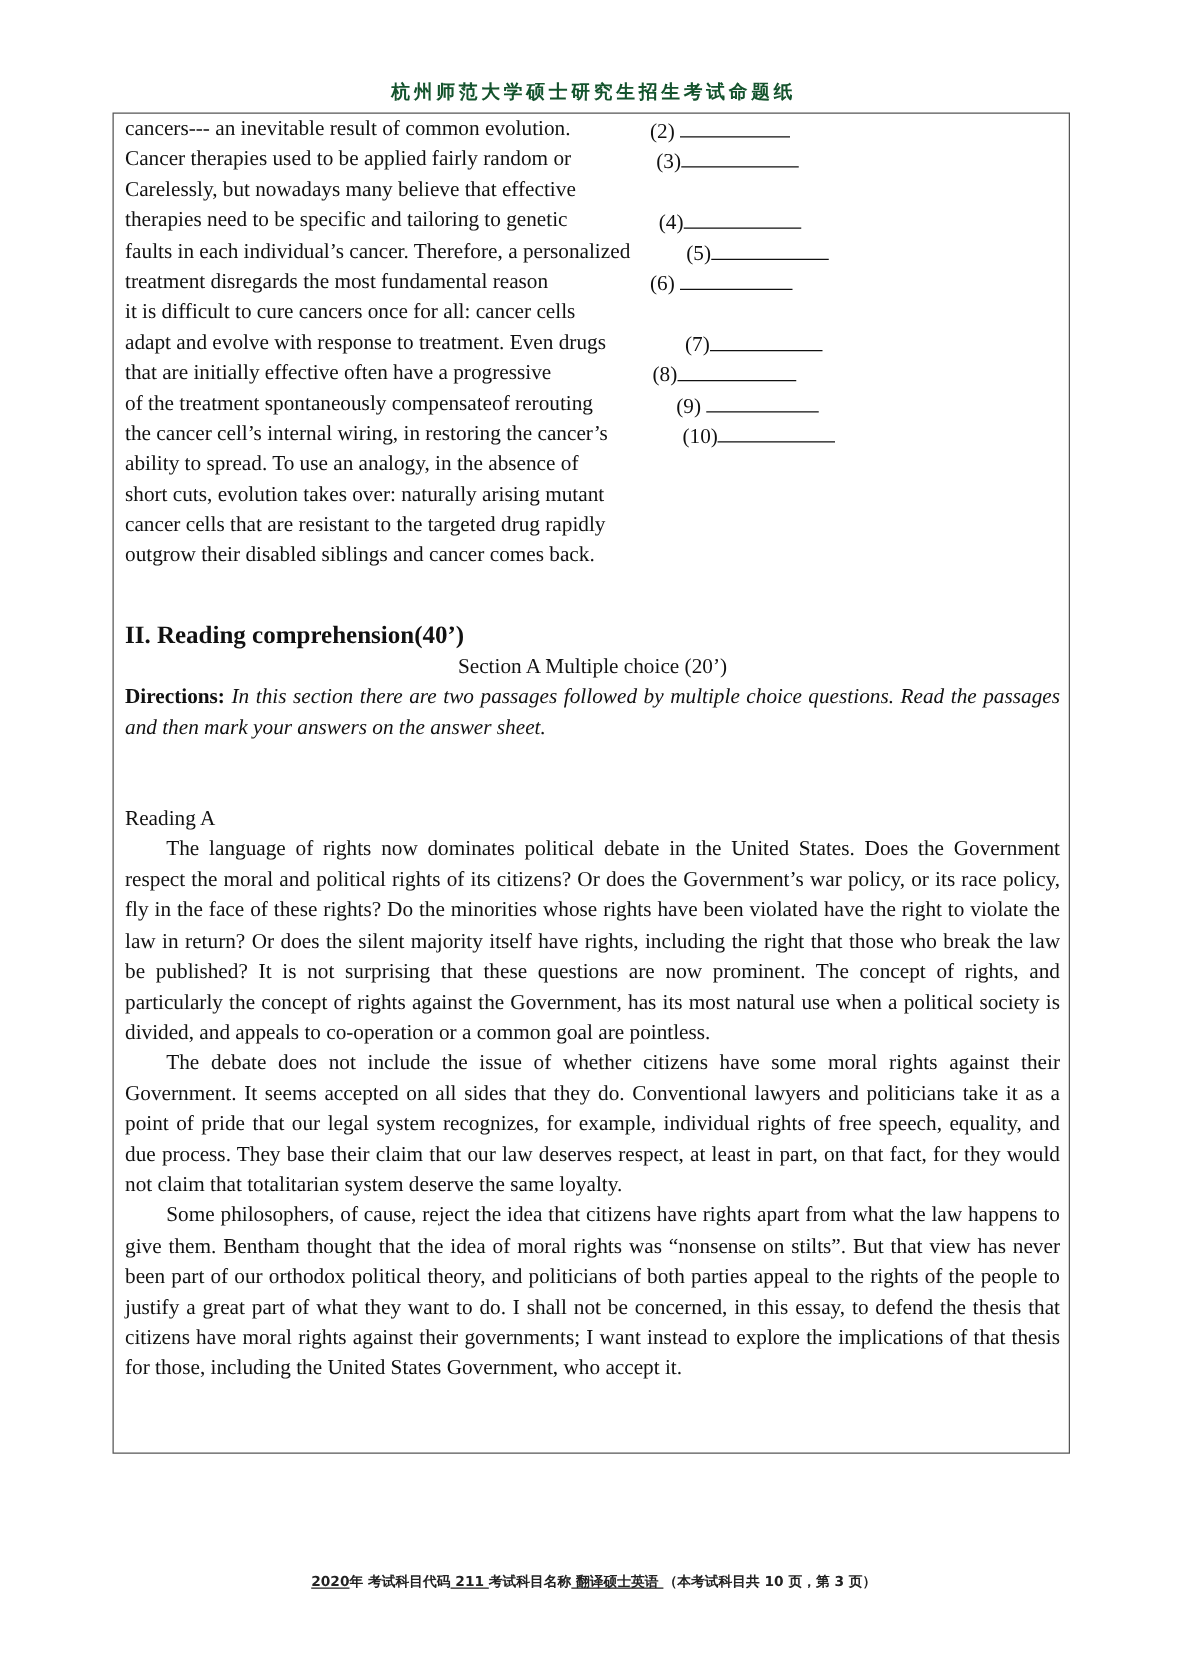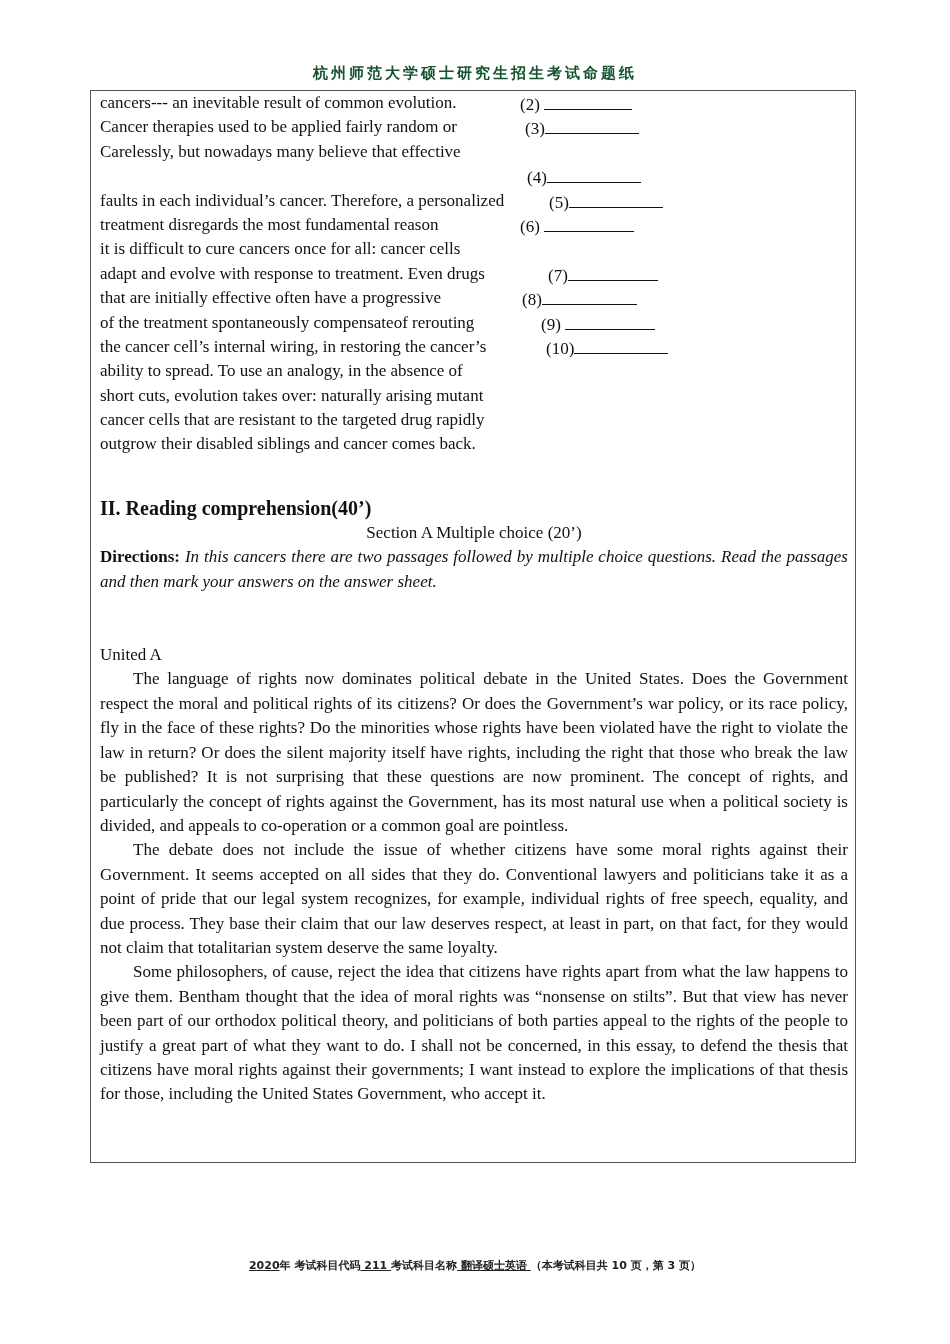--- a/index.html
+++ b/index.html
@@ -42,20 +42,21 @@
           <span class="cloze-blank" style="left: 420px;"><span class="blank-num" style="white-space: pre;">(2) </span><span class="blank-line" style="width: 88px;"></span></span>
         </div>
         <div class="cloze-line">
           <span class="cloze-text">Cancer therapies used to be applied fairly random or</span>
           <span class="cloze-blank" style="left: 425px;"><span class="blank-num" style="white-space: pre;">(3)</span><span class="blank-line" style="width: 94px;"></span></span>
         </div>
         <div class="cloze-line">
           <span class="cloze-text">Carelessly, but nowadays many believe that effective</span>
         </div>
         <div class="cloze-line">
+          <span class="cloze-text">therapies need to be specific and tailoring to genetic</span>
           <span class="cloze-blank" style="left: 427px;"><span class="blank-num" style="white-space: pre;">(4)</span><span class="blank-line" style="width: 94px;"></span></span>
         </div>
         <div class="cloze-line">
           <span class="cloze-text">faults in each individual’s cancer. Therefore, a personalized</span>
           <span class="cloze-blank" style="left: 449px;"><span class="blank-num" style="white-space: pre;">(5)</span><span class="blank-line" style="width: 94px;"></span></span>
         </div>
         <div class="cloze-line">
           <span class="cloze-text">treatment disregards the most fundamental reason</span>
           <span class="cloze-blank" style="left: 420px;"><span class="blank-num" style="white-space: pre;">(6) </span><span class="blank-line" style="width: 90px;"></span></span>
         </div>
@@ -90,24 +91,24 @@
         <div class="cloze-line">
           <span class="cloze-text">outgrow their disabled siblings and cancer comes back.</span>
         </div>
       </div>
 
     <div class="spacer"></div>
 
     <div class="section-title">II. Reading comprehension(40’)</div>
     <div class="subsection-title">Section A Multiple choice (20’)</div>
     <div class="directions">
-      <b>Directions:</b><i> In this cancers there are two passages followed by multiple choice questions. Read the passages and then mark your answers on the answer sheet.</i>
+      <b>Directions:</b><i> In this section there are two passages followed by multiple choice questions. Read the passages and then mark your answers on the answer sheet.</i>
     </div>
 
-    <div class="passage-label">United A</div>
+    <div class="passage-label">Reading A</div>
     <div class="para">The language of rights now dominates political debate in the United States. Does the Government respect the moral and political rights of its citizens? Or does the Government’s war policy, or its race policy, fly in the face of these rights? Do the minorities whose rights have been violated have the right to violate the law in return? Or does the silent majority itself have rights, including the right that those who break the law be published? It is not surprising that these questions are now prominent. The concept of rights, and particularly the concept of rights against the Government, has its most natural use when a political society is divided, and appeals to co-operation or a common goal are pointless.</div>
     <div class="para">The debate does not include the issue of whether citizens have some moral rights against their Government. It seems accepted on all sides that they do. Conventional lawyers and politicians take it as a point of pride that our legal system recognizes, for example, individual rights of free speech, equality, and due process. They base their claim that our law deserves respect, at least in part, on that fact, for they would not claim that totalitarian system deserve the same loyalty.</div>
     <div class="para">Some philosophers, of cause, reject the idea that citizens have rights apart from what the law happens to give them. Bentham thought that the idea of moral rights was “nonsense on stilts”. But that view has never been part of our orthodox political theory, and politicians of both parties appeal to the rights of the people to justify a great part of what they want to do. I shall not be concerned, in this essay, to defend the thesis that citizens have moral rights against their governments; I want instead to explore the implications of that thesis for those, including the United States Government, who accept it.</div>
   </div>
 </div>
 
 <div class="footer">
   <span class="u">2020</span><span>年  考试科目代码</span><span class="u"> 211 </span><span>  考试科目名称</span><span class="u"> 翻译硕士英语 </span><span>（本考试科目共 10 页，第 3 页）</span>
 </div>
 

